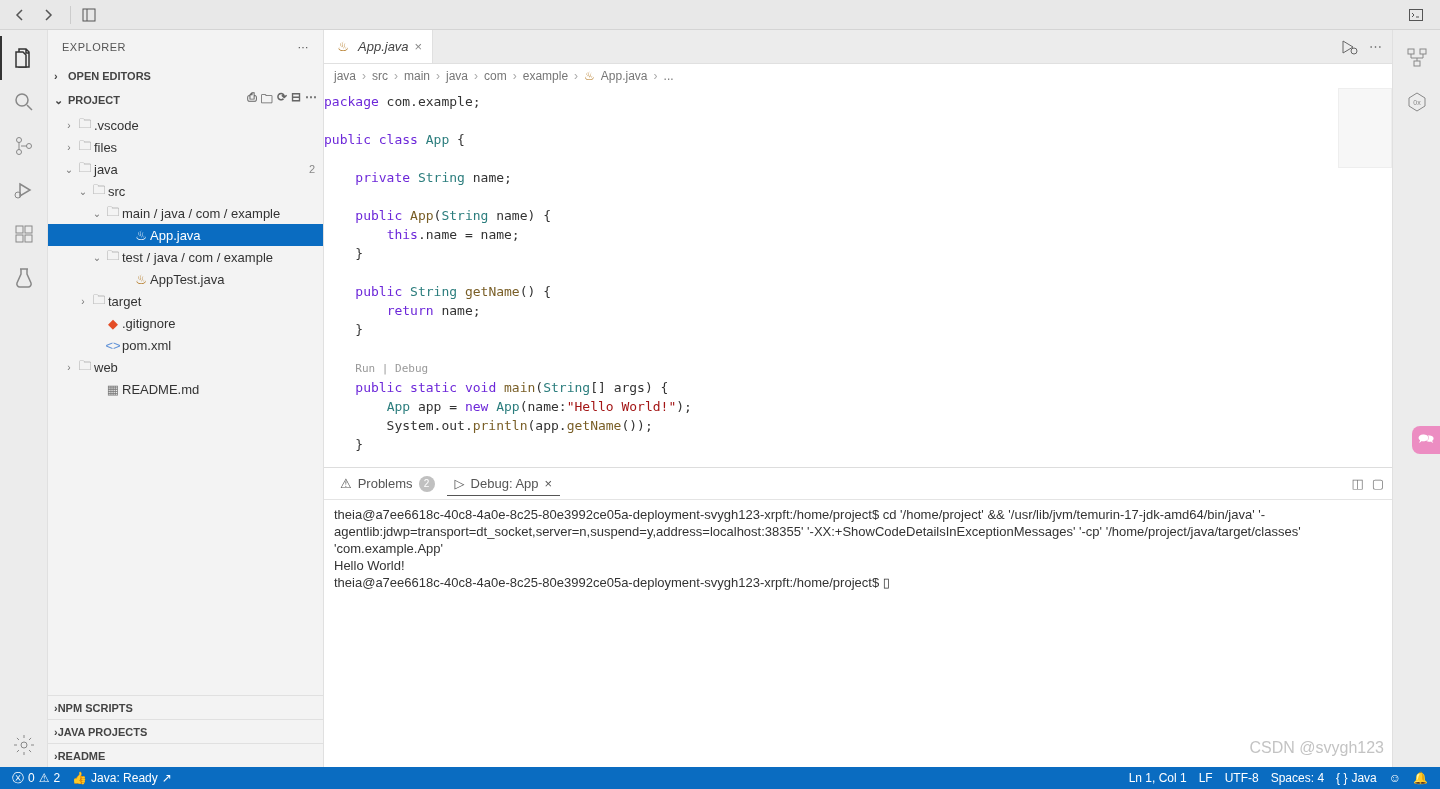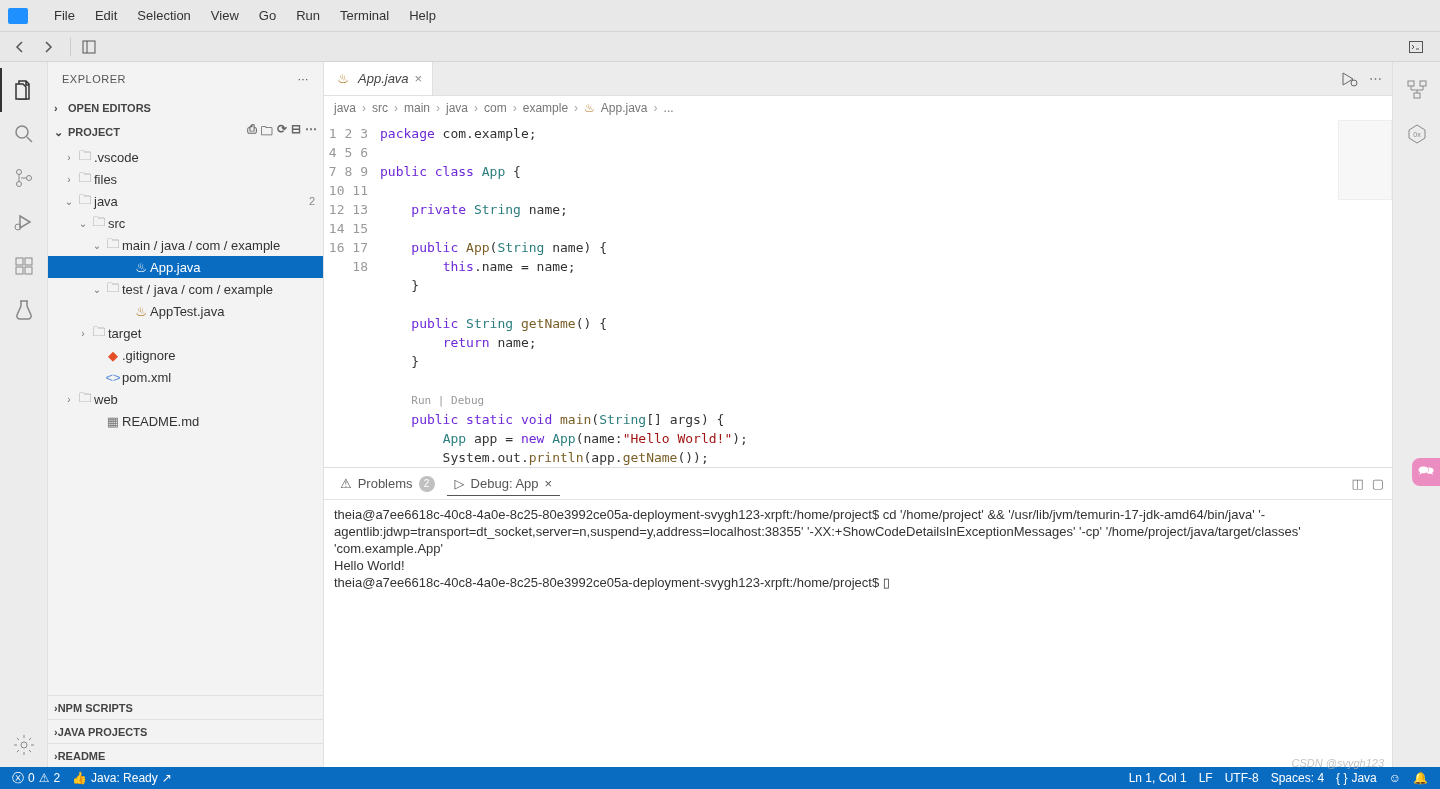--- a/index.html
+++ b/index.html
@@ -74,40 +74,29 @@
 .ptab { display: flex; align-items: center; gap: 6px; padding: 4px 8px; color: #555; cursor: pointer; }
 .ptab.active { border-bottom: 1px solid #555; }
 .ptab .cnt { background: #c0c0c0; border-radius: 50%; width: 16px; height: 16px; font-size: 10px; display: inline-flex; align-items: center; justify-content: center; color: #fff; }
 .panel-tabs .pactions { margin-left: auto; display: flex; gap: 8px; color: #777; }
 .terminal { flex: 1; padding: 6px 10px; font-family: Liberation Sans, sans-serif; font-size: 13px; line-height: 17px; color: #333; white-space: pre-wrap; overflow: auto; }
 
 
 .statusbar { height: 22px; background: #0a6cc1; color: #fff; display: flex; align-items: center; font-size: 12px; padding: 0 6px; }
 .sb-item { padding: 0 6px; display: flex; align-items: center; gap: 4px; cursor: pointer; }
 .sb-right { margin-left: auto; display: flex; }
-.watermark { color: rgba(180,180,180,.8); font-size: 11px; position: absolute; right: 56px; bottom: 20px; font-style: italic; }
+.watermark { color: rgba(180,180,180,.8); font-size: 16px; position: absolute; right: 56px; bottom: 32px; }
 
 svg { display: block; }
 </style>
 </head>
 <body>
 
 <div class="app">
 
-  <div class="menubar">
-    <div class="logo"></div>
-    <div class="menu-item">File</div>
-    <div class="menu-item">Edit</div>
-    <div class="menu-item">Selection</div>
-    <div class="menu-item">View</div>
-    <div class="menu-item">Go</div>
-    <div class="menu-item">Run</div>
-    <div class="menu-item">Terminal</div>
-    <div class="menu-item">Help</div>
-  </div>
 
   <div class="toolbar">
     <div class="tb-btn">
       <svg width="16" height="16" viewBox="0 0 16 16">
           <path d="M10 3 5 8l5 5" stroke="#555" stroke-width="1.5" fill="none"></path>
         </svg>
     </div>
     <div class="tb-btn">
       <svg width="16" height="16" viewBox="0 0 16 16">
           <path d="M6 3l5 5-5 5" stroke="#555" stroke-width="1.5" fill="none"></path>
@@ -313,39 +302,20 @@
         <span>com</span>
           <span class="sep">›</span>
         <span>example</span>
           <span class="sep">›</span>
         <span style="color:#b07219">♨</span>
           <span>App.java</span>
           <span class="sep">›</span>
         <span>...</span>
       </div>
       <div class="code-wrap">
-        <div class="gutter">1
-2
-3
-4
-5
-6
-7
-8
-9
-10
-11
-12
-13
-14
-
-15
-16
-17
-18</div>
         <div class="code"><span class="k">package</span> com.example;
 
 <span class="k">public</span> <span class="k">class</span> <span class="t">App</span> {
 
     <span class="k">private</span> <span class="t">String</span> name;
 
     <span class="k">public</span> <span class="m">App</span>(<span class="t">String</span> name) {
         <span class="k">this</span>.name = name;
     }
 

